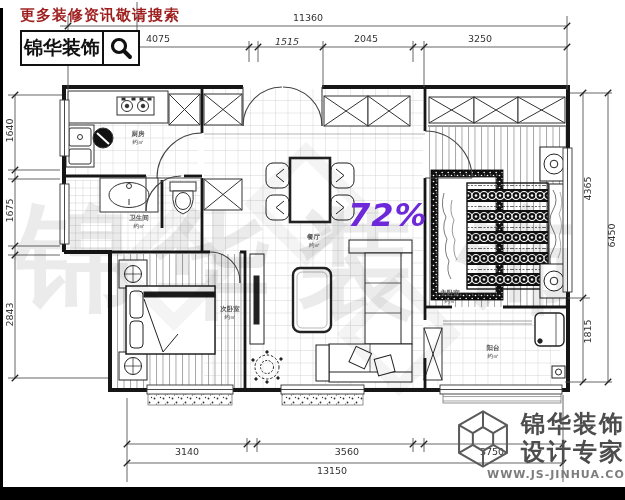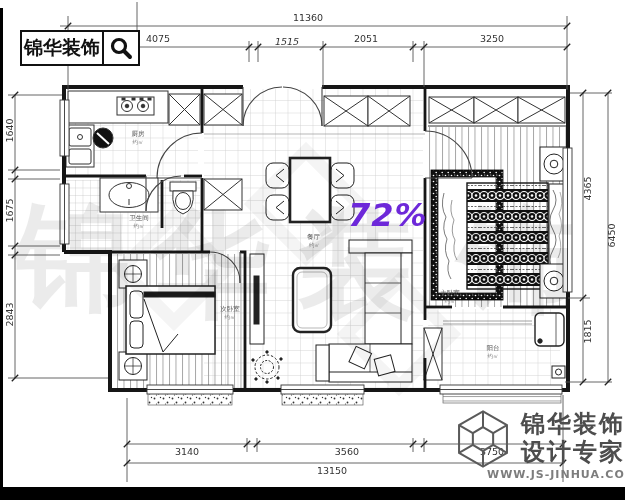--- a/index.html
+++ b/index.html
@@ -10,21 +10,21 @@
   .wm-char{position:absolute;font-family:"DejaVu Serif","Liberation Serif",serif;
            font-weight:bold;font-size:118px;color:rgba(0,0,0,0.08);z-index:3;line-height:1;}
   .wm-diamond{position:absolute;width:62px;height:62px;border:13px solid rgba(0,0,0,0.045);
               transform:rotate(45deg);z-index:3;}
   
   .dim{position:absolute;font-size:9.5px;color:#333;text-align:center;width:50px;z-index:4;}
   .dimv{position:absolute;font-size:9.5px;color:#333;text-align:center;width:40px;
         transform:rotate(-90deg);z-index:4;}
   
   .room-label{position:absolute;width:46px;font-size:6.5px;line-height:1.2;color:#555;
-              text-align:center;z-index:4;}
+              text-align:center;z-index:4;font-weight:bold;}
   .room-label .area{font-size:5.5px;color:#777;}
   
   .promo{position:absolute;left:20px;top:6px;font-size:15px;font-weight:bold;color:#9e1f1f;
          letter-spacing:1px;z-index:5;}
   .logo-box{position:absolute;left:20px;top:30px;width:116px;height:32px;border:2.5px solid #111;
             display:flex;align-items:stretch;background:#fff;z-index:5;}
   .logo-text{flex:1;display:flex;align-items:center;justify-content:center;font-size:19px;
              font-weight:bold;color:#111;font-family:"DejaVu Serif","Liberation Serif",serif;}
   .logo-icon{width:34px;border-left:2.5px solid #111;display:flex;align-items:center;justify-content:center;}
   
@@ -444,35 +444,36 @@
   <div>
     <div class="wm-char" style="left:14px;top:198px;">锦</div>
     <div class="wm-char" style="left:152px;top:205px;">华</div>
     <div class="wm-char" style="left:298px;top:205px;">装</div>
     <div class="wm-char" style="left:458px;top:200px;">饰</div>
     <div class="wm-diamond" style="left:262px;top:160px;"></div>
     <div class="wm-diamond" style="left:355px;top:290px;"></div>
     <div class="wm-diamond" style="left:130px;top:225px;"></div>
   </div>
 
+  <div class="promo">更多装修资讯敬请搜索</div>
   <div class="logo-box">
     <div class="logo-text">锦华装饰</div>
     <div class="logo-icon">
       <svg width="24" height="24" viewBox="0 0 24 24">
         <circle cx="10" cy="10" r="6.5" fill="none" stroke="#111" stroke-width="3.2"></circle>
         <line x1="15" y1="15" x2="21" y2="21" stroke="#111" stroke-width="4" stroke-linecap="round"></line>
       </svg>
     </div>
   </div>
 
   <div class="dim" style="left:283px;top:12px;text-align:center;">11360</div>
   <div class="dim" style="left:133px;top:33px;">4075</div>
   <div class="dim" style="left:262px;top:36px;font-style:italic;">1515</div>
-  <div class="dim" style="left:341px;top:33px;">2051</div>
-  <div class="dim" style="left:467px;top:33px;">3250</div>
+  <div class="dim" style="left:341px;top:33px;">2045</div>
+  <div class="dim" style="left:455px;top:33px;">3250</div>
   <div class="dimv" style="left:-11px;top:125px;">1640</div>
   <div class="dimv" style="left:-11px;top:205px;">1675</div>
   <div class="dimv" style="left:-11px;top:309px;">2843</div>
   <div class="dimv" style="left:567px;top:183px;">4365</div>
   <div class="dimv" style="left:567px;top:326px;">1815</div>
   <div class="dimv" style="left:591px;top:230px;">6450</div>
   <div class="dim" style="left:162px;top:446px;">3140</div>
   <div class="dim" style="left:309px;top:446px;text-align:right;">3560</div>
   <div class="dim" style="left:467px;top:446px;">3750</div>
   <div class="dim" style="left:307px;top:465px;">13150</div>

